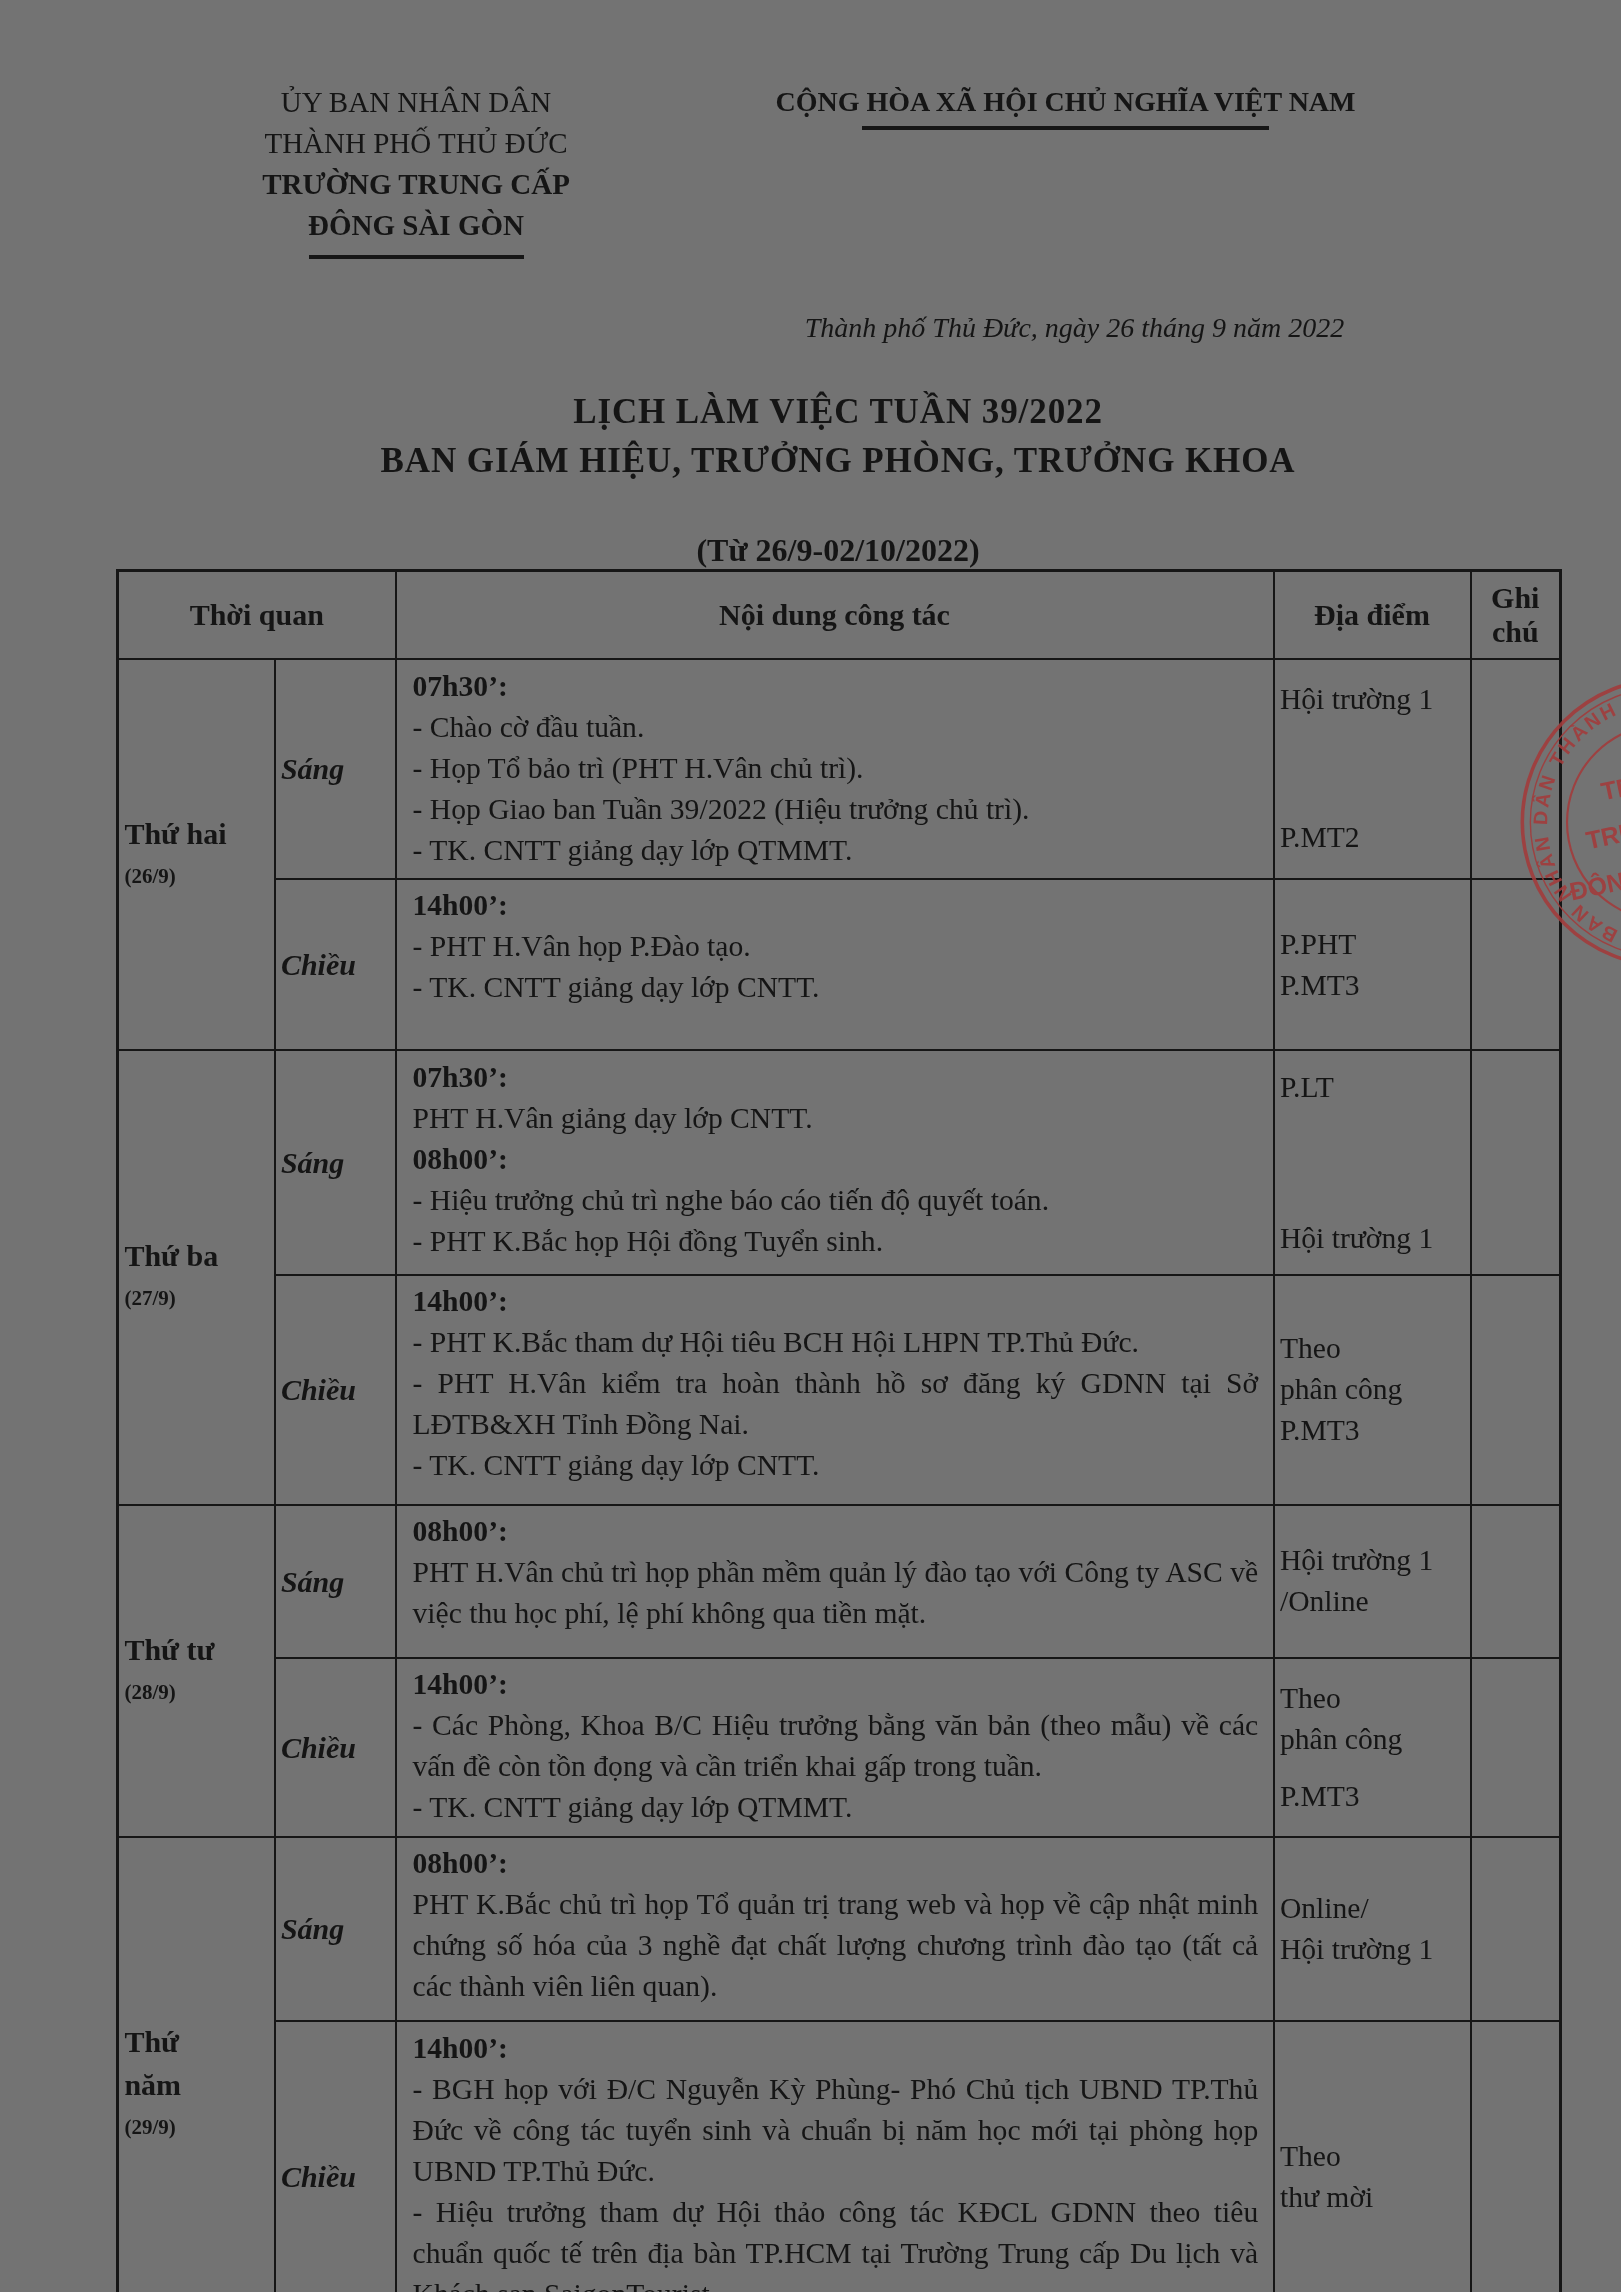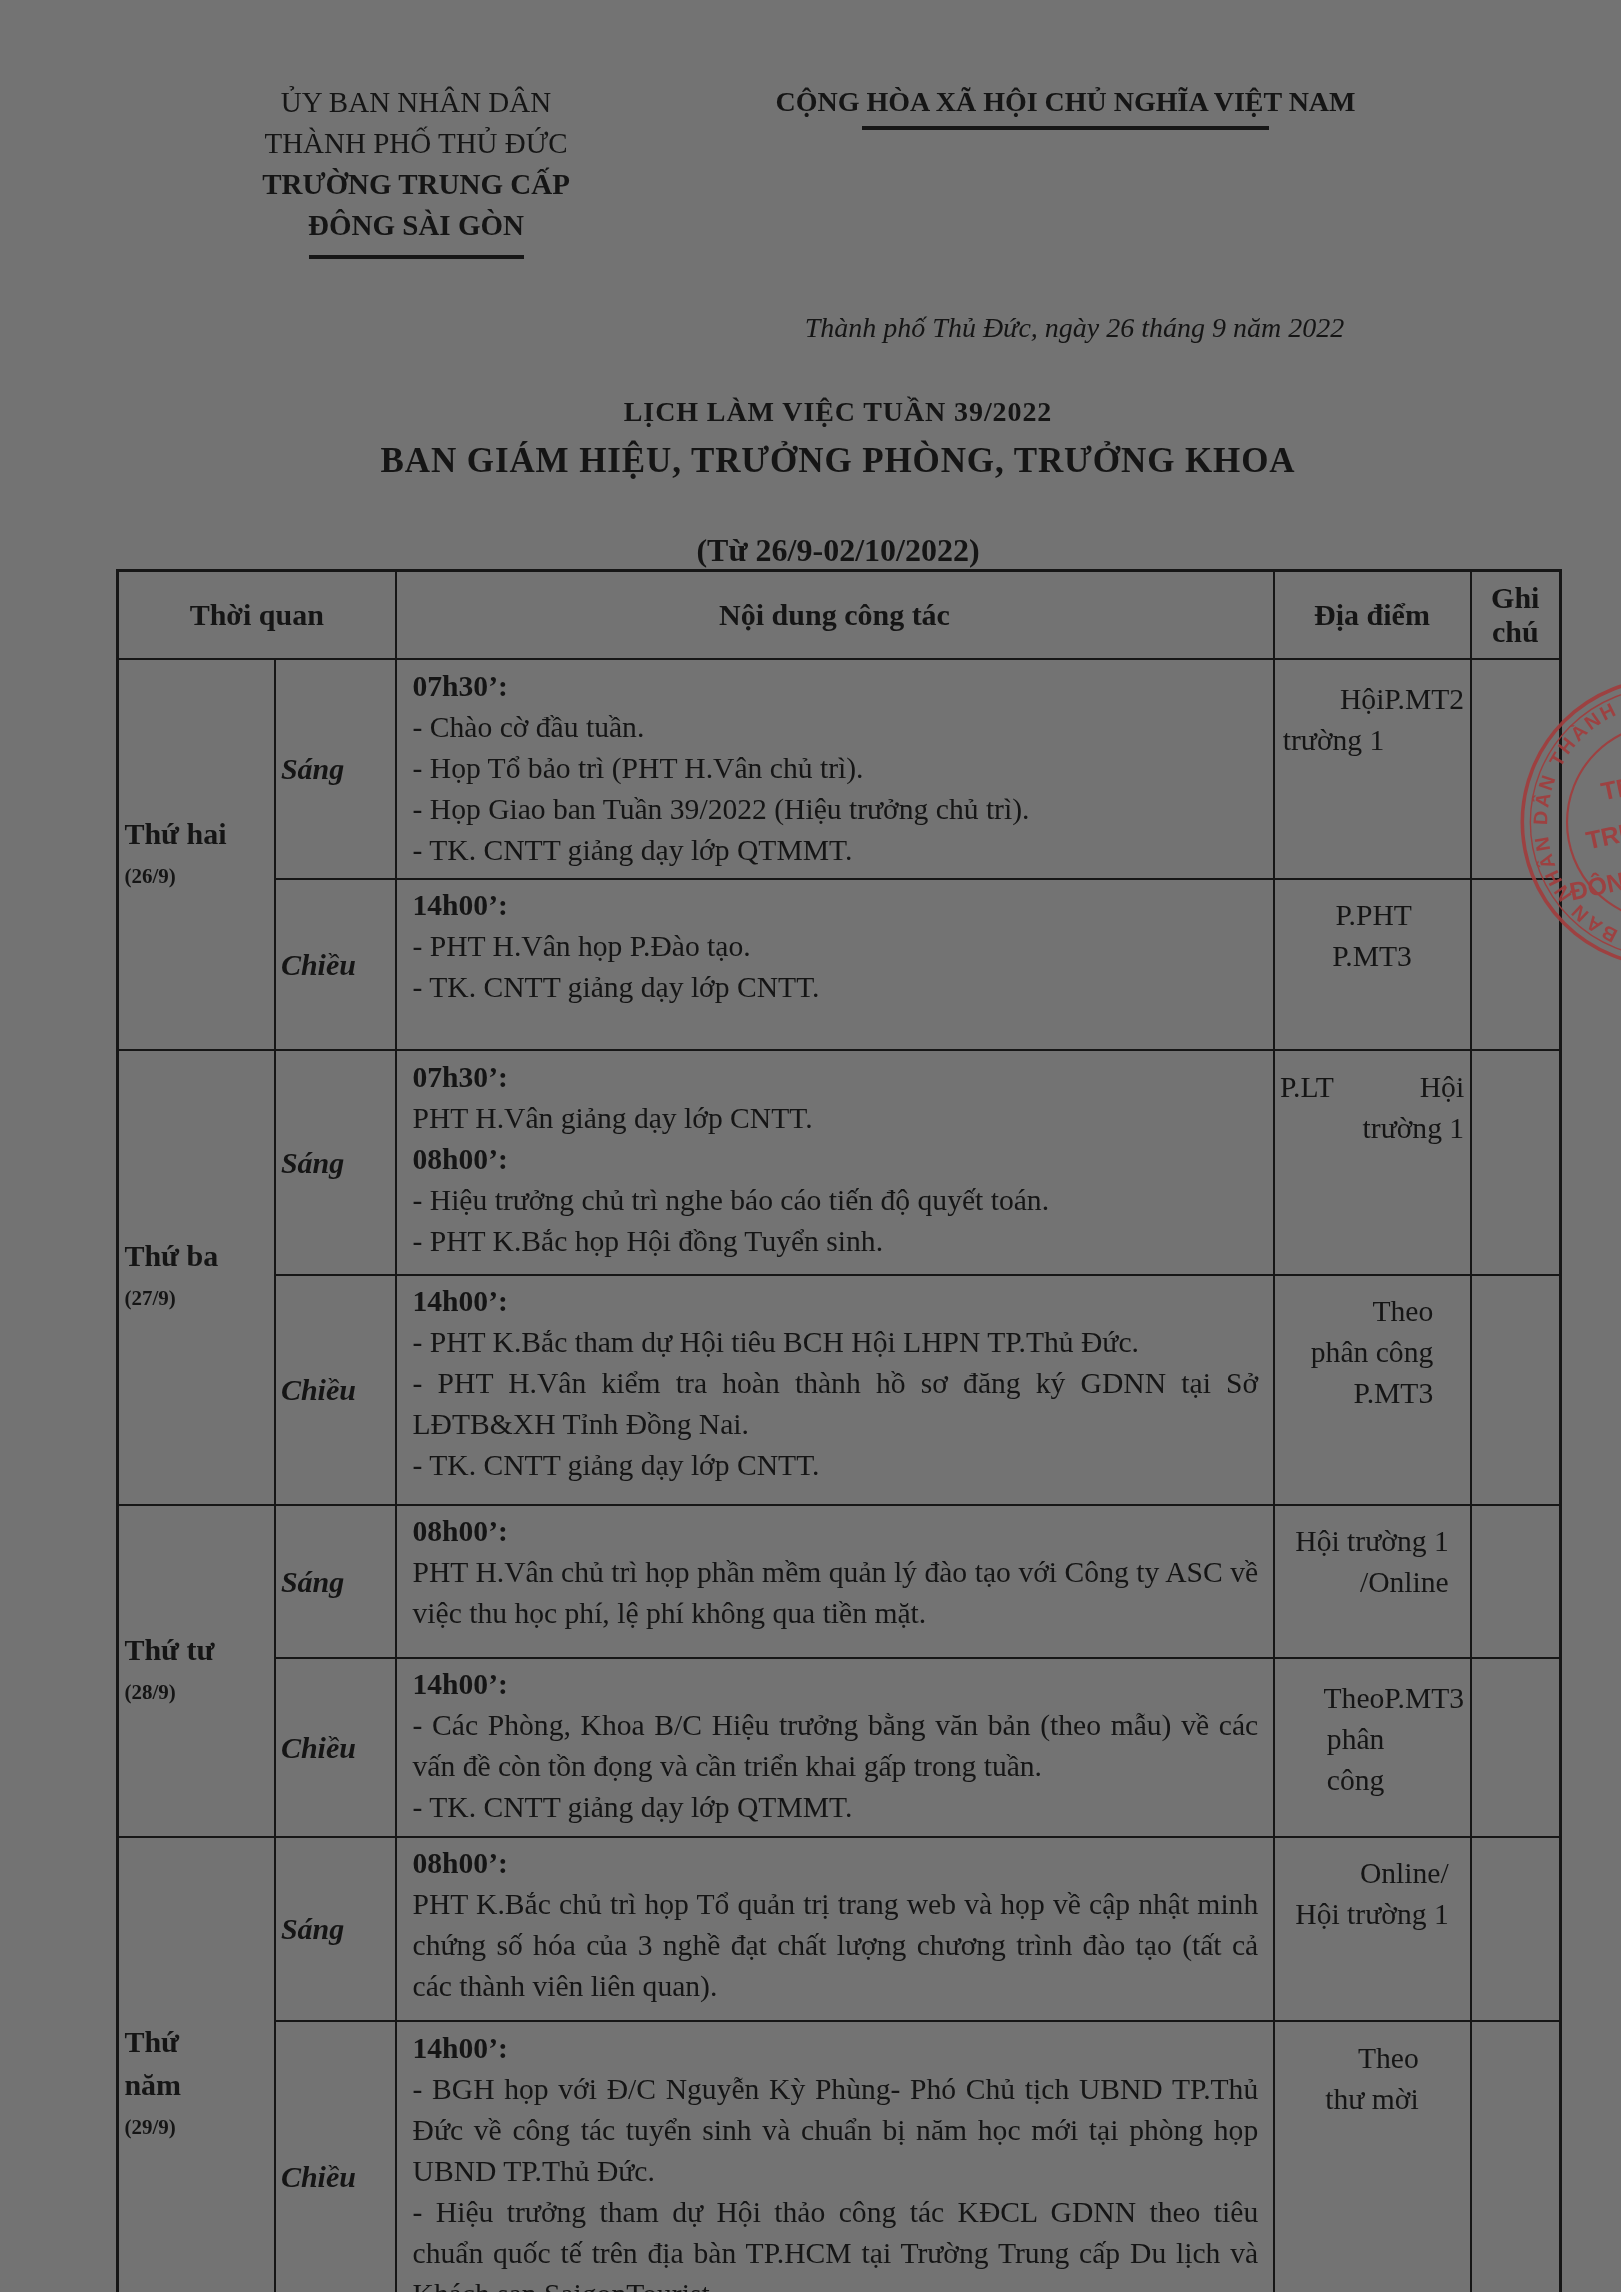--- a/index.html
+++ b/index.html
@@ -11,40 +11,40 @@
   
   .org-block{position:absolute; left:210px; top:82px; width:412px; text-align:center; line-height:41px; font-size:29px;}
   .org-block .l2plus{font-weight:bold;}
   .org-underline{width:215px; height:3.6px; background:#161616; margin:9px auto 0;}
   .nat-block{position:absolute; left:725px; top:82px; width:681px; text-align:center;}
   .nat-line1{font-size:28px; font-weight:bold; line-height:39px;}
   .nat-line2{font-size:30px; font-weight:bold; line-height:43px;}
   .nat-underline{width:407px; height:3.6px; background:#161616; margin:5.4px auto 0;}
   .dateline{position:absolute; left:725px; top:312px; width:699px; text-align:center; font-style:italic; font-size:28px;}
   .title-block{position:absolute; left:90px; top:387px; width:1496px; text-align:center; font-weight:bold;}
-  .title-l1{font-size:28px; line-height:49px; letter-spacing:0.9px;}
+  .title-l1{font-size:35px; line-height:49px; letter-spacing:0.9px;}
   .title-l2{font-size:35px; line-height:49px; letter-spacing:0.9px;}
   .title-l3{font-size:32px; line-height:43px;margin-top:44px;}
   
   table.sched{
     position:absolute; left:116px; top:569px; width:1442px;
     border-collapse:collapse; table-layout:fixed; font-size:29.6px;
   }
   table.sched, table.sched th, table.sched td{border:2.2px solid #161616;}
   table.sched{border-width:3.6px;}
   thead th{height:79px; font-size:30px; font-weight:bold; border-bottom-width:2.7px; padding:3.6px;}
   td{vertical-align:middle; line-height:41px;}
   td.day-cell{text-align:left; font-weight:bold; font-size:30px; line-height:43px; padding:5.4px;}
   td.day-cell .day-date{font-weight:bold; font-size:21px;}
   td.session-cell{text-align:left; font-style:italic; font-weight:bold; font-size:30px; padding:5.4px;}
   td.content-cell{vertical-align:top; text-align:justify; padding:5.4px 14.3px 7.2px 16px;}
   td.content-cell .cline{min-height:41px;}
   td.content-cell .cline.b{font-weight:bold;}
   td.loc-cell{padding:0;}
-  .loc-wrap{display:flex; flex-direction:row; padding:9px 5.4px; box-sizing:border-box; text-align:right;}
+  .loc-wrap{display:flex; flex-direction:column; padding:9px 5.4px; box-sizing:border-box; text-align:left;}
   .loc-wrap.spread{justify-content:space-between;}
   .loc-wrap.center{justify-content:center;}
   td.note-cell{padding:0;}
   tr.sang-row td.sep-dashed{border-bottom:2.7px dashed #1d1d1d;}
   tr.chieu-row td{border-bottom-width:2.7px;}
   
   .stamp{position:absolute; left:1508px; top:654px; width:322px; height:367px; opacity:.88;}
 </style>
 </head>
 <body>

